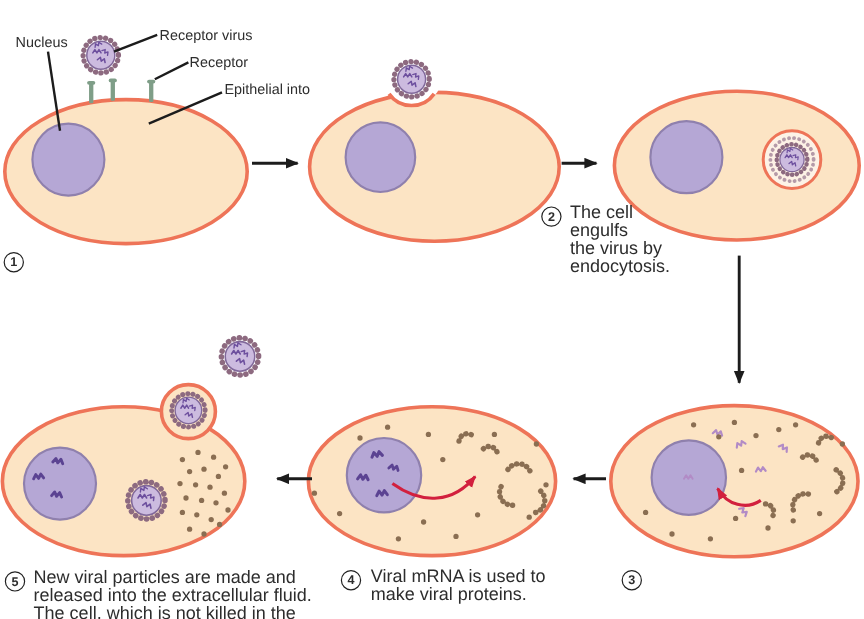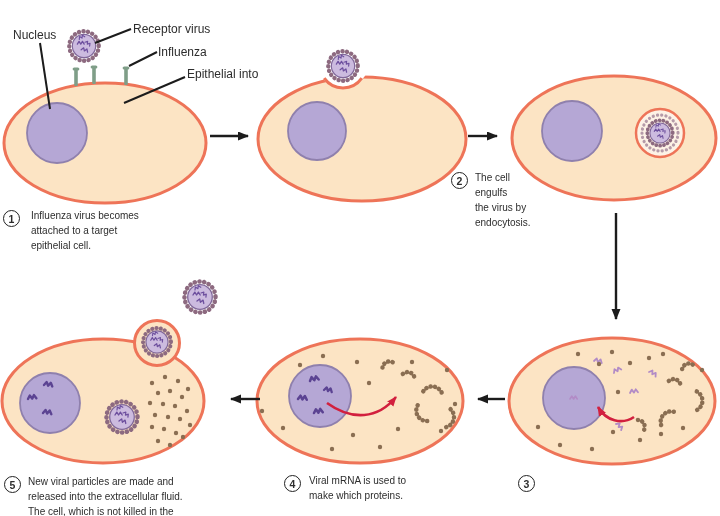--- a/index.html
+++ b/index.html
@@ -30,21 +30,21 @@
   .blk{stroke:var(--line-black);stroke-width:2.4;fill:none;}
   .lblline{stroke:var(--line-black);stroke-width:2;fill:none;}
   .red{stroke:var(--red-arrow);stroke-width:2.6;fill:none;}
   .blkfill{fill:var(--line-black);}
   .redfill{fill:var(--red-arrow);}
   .inner-ring{fill:none;stroke:#b59aa8;stroke-width:3.2;stroke-dasharray:0.1 4.2;stroke-linecap:round;}
   .lbl{position:absolute;font-size:12px;color:var(--text);white-space:nowrap;}
   .stepnum{position:absolute;width:17px;height:17px;border:1.6px solid #222;border-radius:50%;
            display:flex;align-items:center;justify-content:center;font-size:10.5px;font-weight:bold;
            background:#fff;box-sizing:border-box;}
-  .steptxt{position:absolute;font-size:10px;line-height:15px;white-space:pre-line;color:var(--text);}
+  .steptxt{position:absolute;font-size:15px;line-height:15px;white-space:pre-line;color:var(--text);}
 </style>
 </head>
 <body>
 
 <div class="canvas">
 
 <svg width="720" height="516" viewBox="0 0 720 516">
   <defs>
     <path id="sq" d="M0,0 l2,-3.2 l2,3.2 l2,-3.2 l2,3.2"></path>
     <g id="virus">
@@ -234,39 +234,36 @@
     </g>
   </g>
 
   <g transform="translate(200,276)">
     <use href="#virus"></use>
   </g>
 </svg>
 
 <div class="lbl" style="left:13px;top:7px">Nucleus</div>
 <div class="lbl" style="left:133px;top:1px">Receptor virus</div>
-<div class="lbl" style="left:158px;top:24px">Influenza</div>
+<div class="lbl" style="left:158px;top:24px">Receptor</div>
 <div class="lbl" style="left:187px;top:46px">Epithelial into</div>
 
 <div class="stepnum" style="left:3px;top:189px">1</div>
-<div class="steptxt" style="left:31px;top:187px">Influenza virus becomes
-attached to a target
-epithelial cell.</div>
 
 <div class="stepnum" style="left:451px;top:151px">2</div>
 <div class="steptxt" style="left:475px;top:149px">The cell
 engulfs
 the virus by
 endocytosis.</div>
 
 <div class="stepnum" style="left:518px;top:454px">3</div>
 
 <div class="stepnum" style="left:284px;top:454px">4</div>
 <div class="steptxt" style="left:309px;top:452px">Viral mRNA is used to
-make which proteins.</div>
+make viral proteins.</div>
 
 <div class="stepnum" style="left:4px;top:455px">5</div>
 <div class="steptxt" style="left:28px;top:453px">New viral particles are made and
 released into the extracellular fluid.
 The cell, which is not killed in the
 process, continues to make new virus.</div>
 
 </div>
 
 </body></html>

